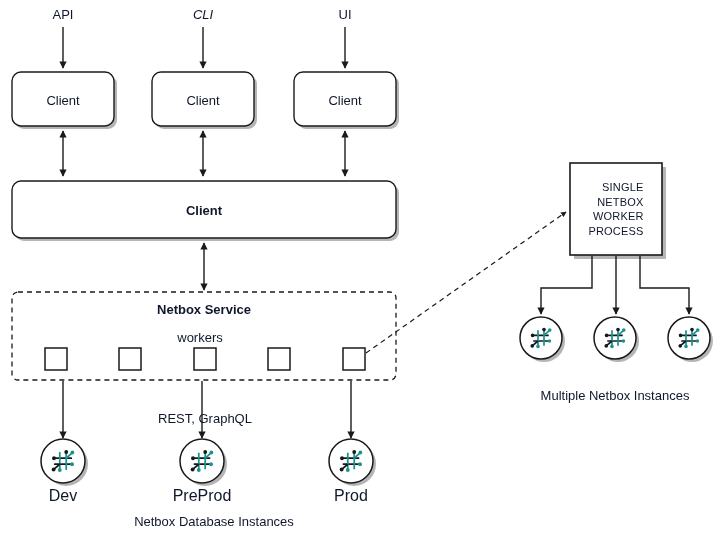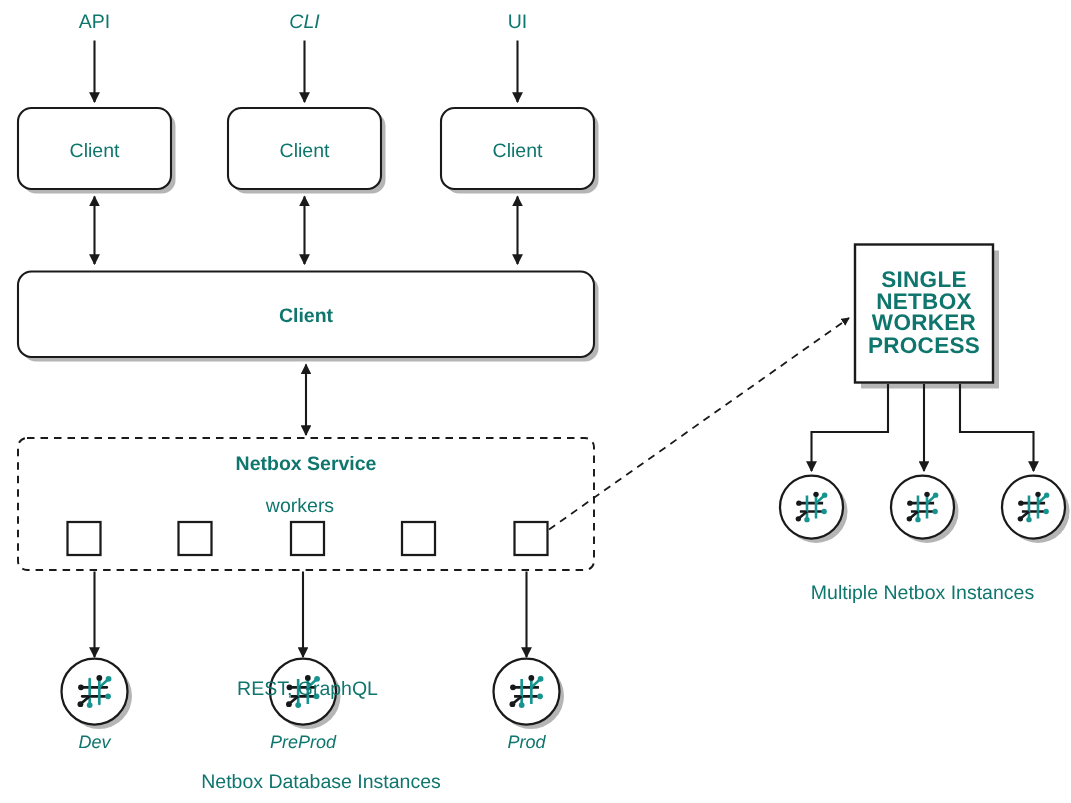--- a/index.html
+++ b/index.html
@@ -20,29 +20,29 @@
     position: absolute;
     left: 0; top: 0;
     width: 714px;
     height: 535px;
   }
   .lbl {
     position: absolute;
     font-family: "Liberation Sans", sans-serif;
     font-size: 13px;
     line-height: 15px;
-    color: #0f766e;
+    color: #0f172a;
     white-space: nowrap;
-    text-align: center;
+    text-align: right;
   }
   .lbl.bold { font-weight: bold; }
-  .lbl.small { font-size: 12px; font-style: italic; }
+  .lbl.small { font-size: 16px; }
   .lbl.wpbox {
-    font-weight: bold;
-    font-size: 15px;
+    font-weight: normal;
+    font-size: 11px;
     line-height: 14.5px;
     letter-spacing: 0.2px;
   }
   .centered {
     transform: translate(-50%, -50%);
   }
 </style>
 </head>
 <body>
 
@@ -233,21 +233,21 @@
 
 <div class="lbl centered" style="left:63px;  top:100px;">Client</div>
 <div class="lbl centered" style="left:203px; top:100px;">Client</div>
 <div class="lbl centered" style="left:345px; top:100px;">Client</div>
 
 <div class="lbl bold centered" style="left:204px; top:210px;">Client</div>
 
 <div class="lbl bold centered" style="left:204px; top:309px;">Netbox Service</div>
 <div class="lbl centered" style="left:200px; top:337px;">workers</div>
 
-<div class="lbl centered" style="left:205px; top:418px;margin-top:41px;">REST, GraphQL</div>
+<div class="lbl centered" style="left:205px; top:418px;">REST, GraphQL</div>
 
 <div class="lbl small centered" style="left:63px;  top:495px;">Dev</div>
 <div class="lbl small centered" style="left:202px; top:495px;">PreProd</div>
 <div class="lbl small centered" style="left:351px; top:495px;">Prod</div>
 
 <div class="lbl centered" style="left:203px; top:521px;margin-left:11px;">Netbox Database Instances</div>
 
 <div class="lbl wpbox centered" style="left:616px; top:209px;">
   <div>SINGLE</div>
   <div>NETBOX</div>

